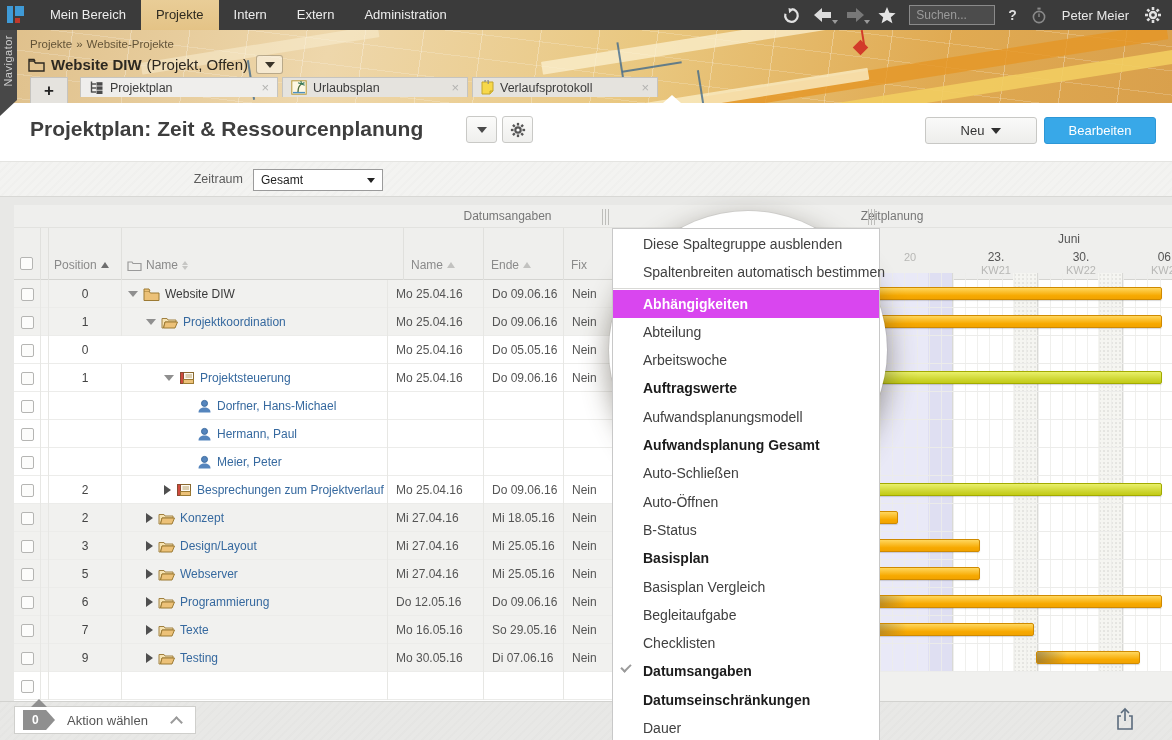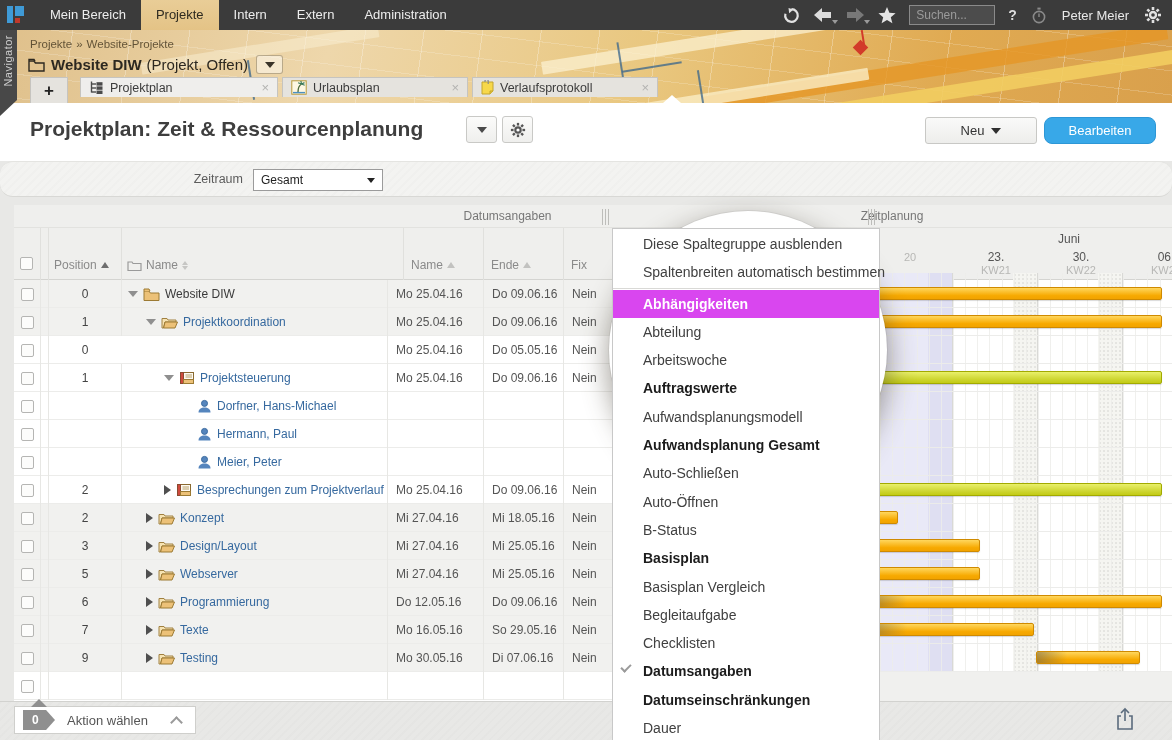--- a/index.html
+++ b/index.html
@@ -59,24 +59,24 @@
   #tab-notch { position:absolute; left:663px; top:18px; width:0; height:0; border-left:9px solid transparent; border-right:9px solid transparent; border-bottom:8px solid #fff; }
   
   #titlebar { position:absolute; left:0; top:103px; width:1172px; height:58px; background:#fff; z-index:4; }
   #page-title { position:absolute; left:30px; top:14px; font-size:21px; font-weight:bold; color:#3e3e3e; }
   .sqbtn { position:absolute; top:13px; height:27px; background:linear-gradient(#fbfbfa,#efefed); border:1px solid #c9c9c6; border-radius:3px; display:flex; align-items:center; justify-content:center; cursor:pointer; }
   #title-caret { left:466px; width:31px; }
   #title-caret i { width:0;height:0;border-left:5px solid transparent;border-right:5px solid transparent;border-top:6px solid #4a4a4a; }
   #title-gear { left:502px; width:31px; color:#555; }
   #btn-neu { position:absolute; left:925px; top:14px; width:112px; height:27px; background:linear-gradient(#fafaf9,#ededeb); border:1px solid #c8c8c5; border-radius:3px; font-size:13px; color:#333; display:flex; align-items:center; justify-content:center; gap:7px; cursor:pointer;}
   #btn-neu i { width:0;height:0;border-left:5px solid transparent;border-right:5px solid transparent;border-top:6px solid #2f2f2f; }
-  #btn-bearbeiten { position:absolute; left:1044px; top:14px; width:112px; height:27px; background:#38a8e8; border:1px solid #2d97d6; border-radius:8px; font-size:13px; color:#fff; display:flex; align-items:center; justify-content:center; cursor:pointer;}
+  #btn-bearbeiten { position:absolute; left:1044px; top:14px; width:112px; height:27px; background:#38a8e8; border:1px solid #2d97d6; border-radius:3px; font-size:13px; color:#fff; display:flex; align-items:center; justify-content:center; cursor:pointer;}
   
   #filterrow { position:absolute; left:0; top:161px; width:1172px; height:36px; background:#f3f3f1; border-top:1px solid #e4e4e1; border-bottom:1px solid #d8d8d5; z-index:4;
-     background-image:repeating-linear-gradient(135deg, rgba(0,0,0,.012) 0 2px, transparent 2px 6px);border-radius:13px;}
+     background-image:repeating-linear-gradient(135deg, rgba(0,0,0,.012) 0 2px, transparent 2px 6px);}
   #filter-label { position:absolute; right:929px; top:10px; font-size:12.5px; color:#5c5c5c; }
   #filter-select { position:absolute; left:253px; top:7px; width:130px; height:22px; background:#fff; border:1px solid #9b9b9b; font-size:12px; color:#222; display:flex; align-items:center; padding:0 7px; cursor:pointer;}
   #filter-select i { margin-left:auto; width:0;height:0;border-left:4px solid transparent;border-right:4px solid transparent;border-top:5px solid #222;}
   
   #table { position:absolute; left:14px; top:205px; width:1158px; height:496px; background:#fff; z-index:3; }
   #thead-group { position:absolute; left:0; top:0; width:598px; height:23px; background:#efefed; border-bottom:1px solid #e2e2df;}
   #thead-cols { position:absolute; left:0; top:23px; width:598px; height:52px; background:#efefed; border-bottom:1px solid #d4d4d1; }
   .grouplabel { position:absolute; font-size:12px; color:#777; text-align:center; top:4px; }
   .colsep { position:absolute; top:0; width:1px; background:#e0e0dd; }
   .hcol { position:absolute; bottom:7px; font-size:12px; color:#8a8a8a; display:flex; align-items:center; gap:4px; white-space:nowrap;}

